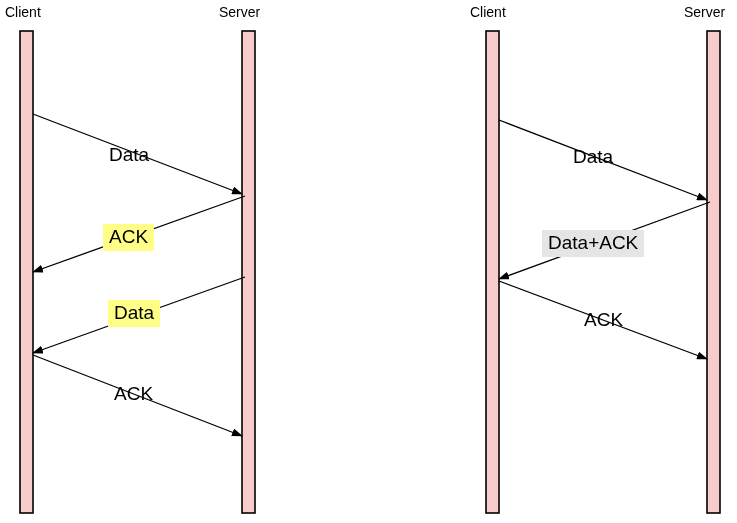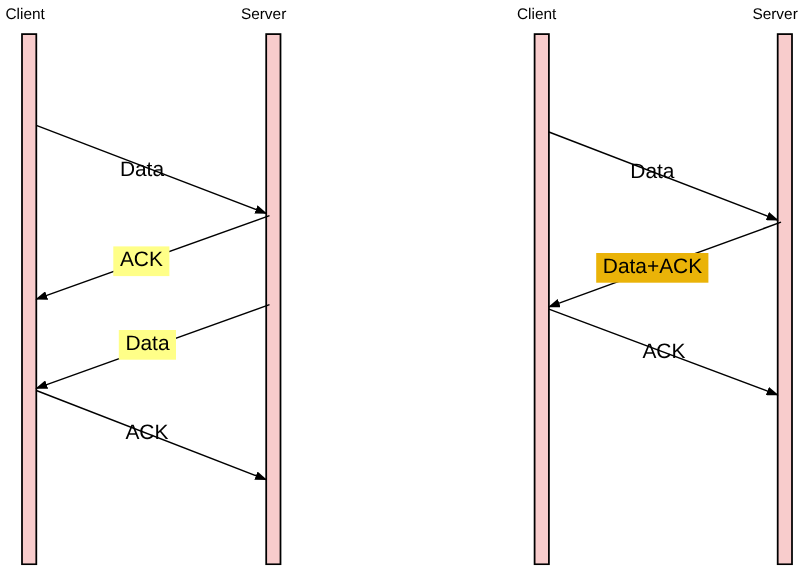--- a/index.html
+++ b/index.html
@@ -79,17 +79,17 @@
   <div id="text-layer">
       <div class="actor-label" style="left: 5px; top: 4px;">Client</div>
       <div class="actor-label" style="left: 219px; top: 4px;">Server</div>
       <div class="msg-label" style="left: 103px; top: 142px;">Data</div>
       <div class="msg-label highlight" style="left: 103px; top: 224px; background: rgb(255, 255, 136);">ACK</div>
       <div class="msg-label highlight" style="left: 108px; top: 300px; background: rgb(255, 255, 136);">Data</div>
       <div class="msg-label" style="left: 108px; top: 381px;">ACK</div>
       <div class="actor-label" style="left: 470px; top: 4px;">Client</div>
       <div class="actor-label" style="left: 684px; top: 4px;">Server</div>
       <div class="msg-label" style="left: 567px; top: 144px;">Data</div>
-      <div class="msg-label highlight" style="left: 542px; top: 230px; background: #eab308;">Data+ACK</div>
+      <div class="msg-label highlight" style="left: 542px; top: 230px; background: #e5e5e5;">Data+ACK</div>
       <div class="msg-label" style="left: 578px; top: 307px;">ACK</div>
     </div>
 
 </div>
 
 </body></html>

